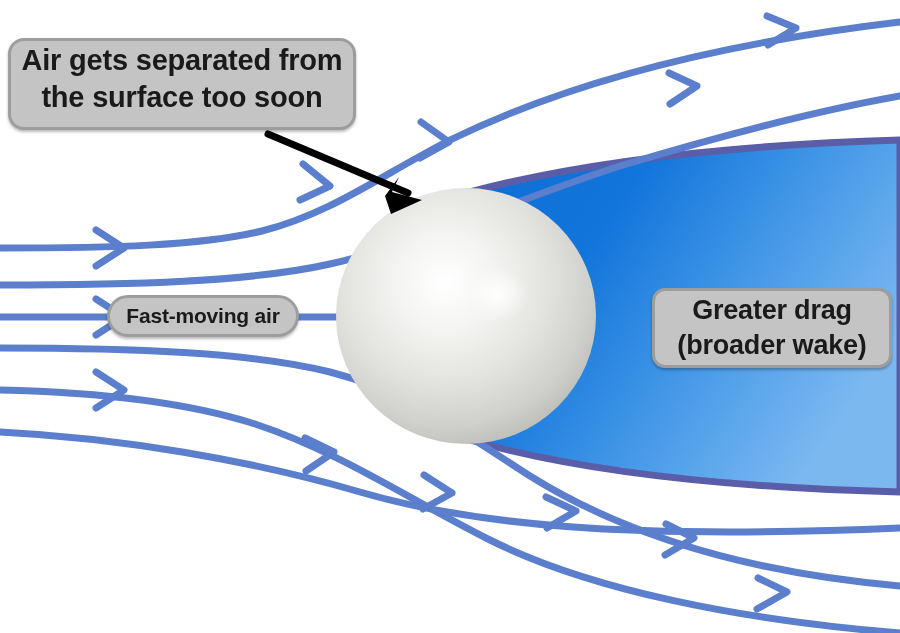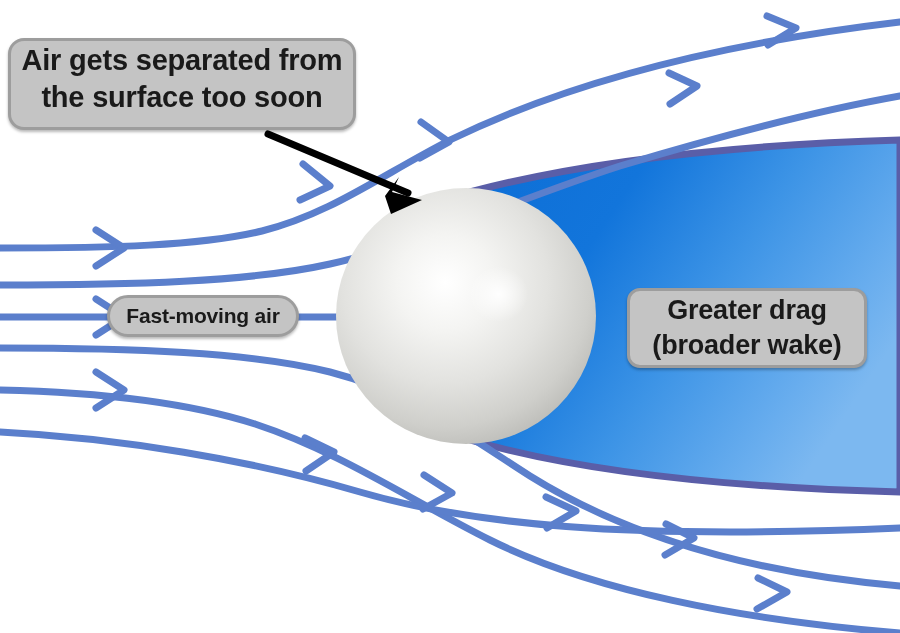--- a/index.html
+++ b/index.html
@@ -53,21 +53,21 @@
   #callout-fast-air {
     left: 107px;
     top: 295px;
     width: 192px;
     height: 42px;
     font-size: 21px;
     border-radius: 21px;
     border-width: 3px;
   }
   #callout-greater-drag {
-    left: 627px;
+    left: 652px;
     top: 288px;
     width: 240px;
     height: 80px;
     font-size: 27px;
     border-radius: 13px;
   }
 </style>
 </head>
 <body>
 

